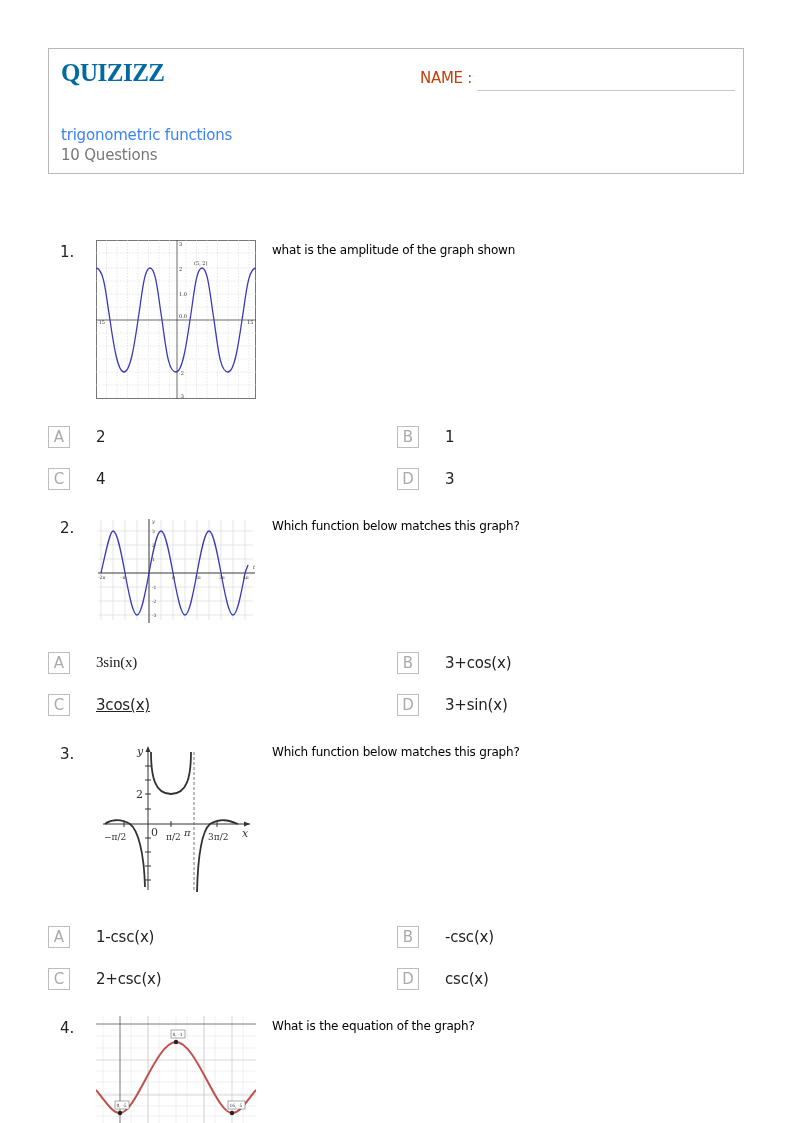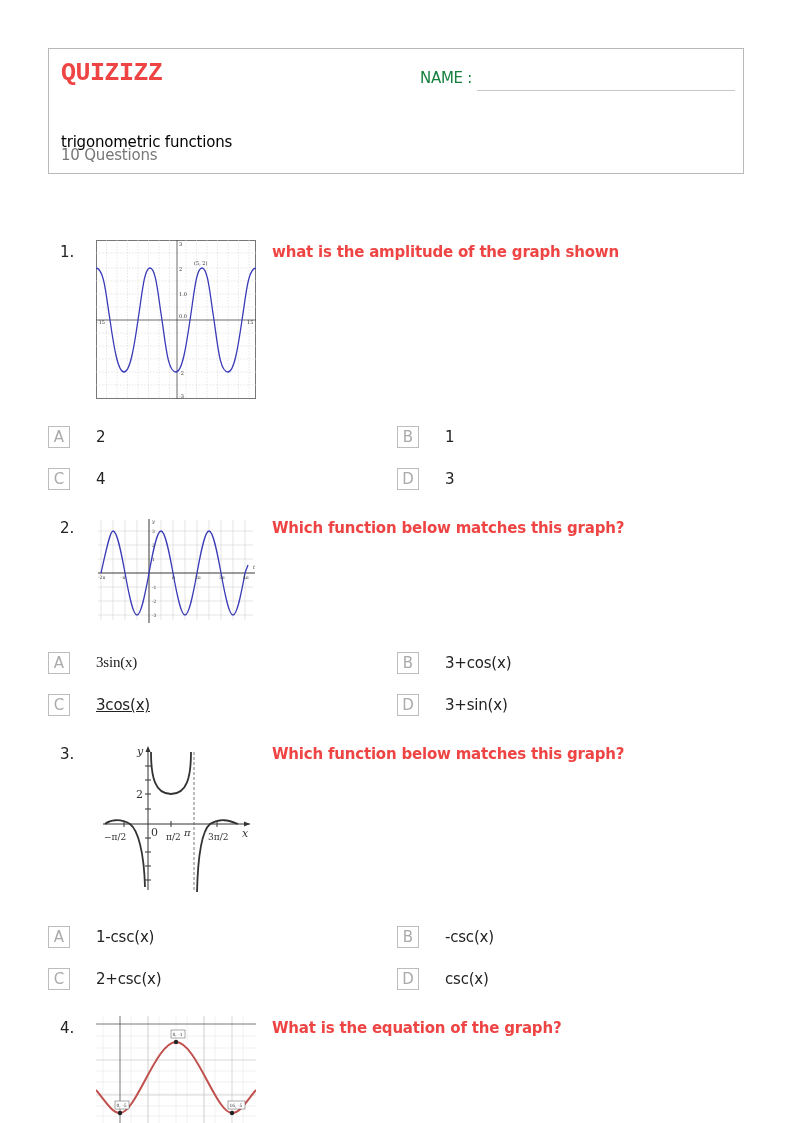--- a/index.html
+++ b/index.html
@@ -1,28 +1,28 @@
 <!DOCTYPE html>
 <html><head>
 <meta charset="utf-8">
 <style>
   html, body { margin: 0; padding: 0; background: #ffffff; }
   body { width: 794px; height: 1123px; position: relative; overflow: hidden;
          font-family: "DejaVu Sans", "Liberation Sans", sans-serif; color: #222; }
   .header-box { position: absolute; left: 48px; top: 48px; width: 696px; height: 126px;
                 border: 1px solid #b8b8b8; box-sizing: border-box; }
-  .logo { position: absolute; left: 12px; top: 10px; font-family: Liberation Mono, monospace;
-          font-weight: bold; font-size: 25px; color: #ef4444; letter-spacing: -0.5px; }
-  .ws-title { position: absolute; left: 12px; top: 84px; font-size: 15px; color: #000000; letter-spacing: -0.2px; }
+  .logo { position: absolute; left: 12px; top: 10px; font-family: Liberation Serif, serif;
+          font-weight: bold; font-size: 25px; color: #0369a1; letter-spacing: -0.5px; }
+  .ws-title { position: absolute; left: 12px; top: 77px; font-size: 15px; color: #3b82f6; letter-spacing: -0.2px; }
   .ws-count { position: absolute; left: 12px; top: 97px; font-size: 15px; color: #777; letter-spacing: -0.2px; }
   .field { position: absolute; left: 371px; width: 315px; height: 26px; }
-  .field .lbl { position: absolute; left: 0; top: 0; font-size: 15px; color: #15803d; letter-spacing: -0.3px; }
+  .field .lbl { position: absolute; left: 0; top: 0; font-size: 15px; color: #c2410c; letter-spacing: -0.3px; }
   .field .line { position: absolute; left: 57px; right: 0; top: 21px; border-bottom: 1px solid #c8c8c8; }
   .q-num { position: absolute; left: 60px; font-size: 15px; color: #222; }
-  .q-text { position: absolute; left: 272px; font-size: 15px; color: #ef4444; letter-spacing: -0.2px; font-weight: bold; }
+  .q-text { position: absolute; left: 272px; font-size: 12px; color: #000000; letter-spacing: -0.2px; }
   .q-img { position: absolute; left: 96px; }
   .opt-box { position: absolute; width: 22px; height: 22px; border: 1px solid #bdbdbd; box-sizing: border-box;
              font-size: 15px; color: #aaa; text-align: center; line-height: 21px; }
   .opt-text { position: absolute; font-size: 15px; color: #222; letter-spacing: -0.2px; }
   svg text { font-family: "DejaVu Serif", serif; }
 </style>
 </head>
 <body>
 
 <div class="header-box">

